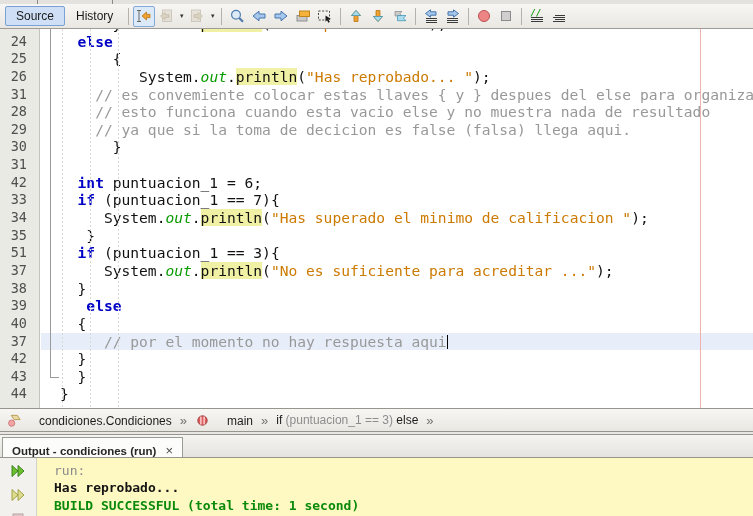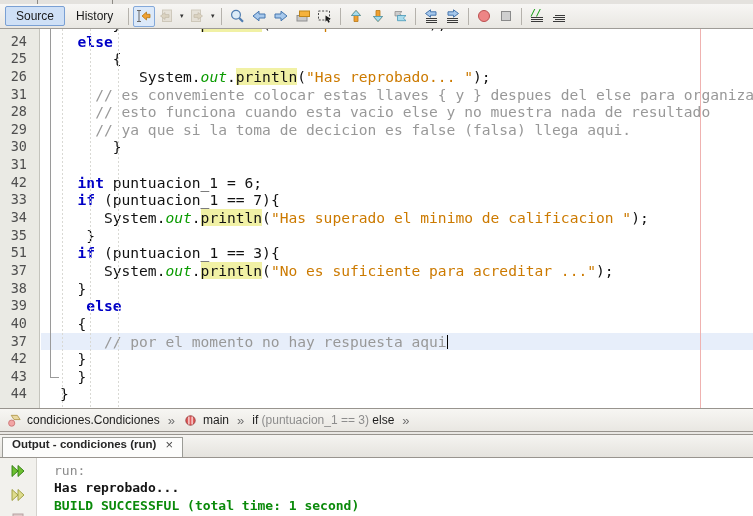--- a/index.html
+++ b/index.html
@@ -48,36 +48,36 @@
     background-image:linear-gradient(#d9d9d4 50%,transparent 50%);background-size:1px 4px;}
   #margin-line{position:absolute;top:0;bottom:0;left:700px;width:1px;background:#efb2b0;z-index:2;}
   #brace-line-v{position:absolute;left:50px;top:0;height:348px;width:1px;background:#9a9a9a;z-index:4;}
   #brace-line-h{position:absolute;left:50px;top:348px;width:9px;height:1px;background:#9a9a9a;z-index:4;}
 
   
   #breadcrumb{top:408px;left:0;width:753px;height:24px;
     background:linear-gradient(#f7f6f3,#e9e7e2);
     border-top:1px solid #98948e;border-bottom:1px solid #98948e;
     display:flex;align-items:center;padding-left:7px;font-size:12px;color:#1c1c1c;}
-  .bc-item{display:flex;align-items:center;gap:5px;white-space:pre;}
+  .bc-item{display:flex;align-items:flex-end;gap:17px;white-space:pre;}
   .bc-item svg{width:15px;height:15px;display:block;}
   .bc-gray{color:#8d8d8d;}
   .bc-chev{color:#6f6f6f;font-size:13px;margin:0 8px;line-height:1;}
 
   
   #outputbar{top:434px;left:0;width:753px;height:24px;
     background:linear-gradient(#f5f4f1,#e5e3de);
     border-top:1px solid #98948e;border-bottom:1px solid #98948e;}
   #outtab{position:absolute;left:2px;top:2px;bottom:0;background:#fcfcfb;
-    border:1px solid #9b9b96;border-bottom:none;display:flex;align-items:flex-start;
+    border:1px solid #9b9b96;border-bottom:none;display:flex;align-items:flex-end;
     padding:0 9px;font-size:11.5px;font-weight:bold;color:#262626;}
   #outtab .close{margin-left:9px;font-weight:normal;font-size:13px;color:#4a4a4a;line-height:1;}
 
   
-  #output{top:458px;left:0;width:753px;height:58px;background:#ffffff;overflow:hidden;}
+  #output{top:458px;left:0;width:753px;height:58px;background:#fef9c3;overflow:hidden;}
   #outtools{position:absolute;left:0;top:0;bottom:0;width:37px;background:#f2f1ed;
     border-right:1px solid #d4d2cd;display:flex;flex-direction:column;align-items:center;
     padding-top:3px;gap:4px;overflow:hidden;}
   .out-btn{width:20px;height:20px;display:flex;align-items:center;justify-content:center;flex:0 0 auto;}
   .out-btn svg{width:16px;height:16px;display:block;}
   #outtext{position:absolute;left:38px;top:0;right:0;bottom:0;padding:4px 0 0 16px;}
   .out-line{font:13px/17.3px "DejaVu Sans Mono",monospace;white-space:pre;}
   .ol-meta{color:#8a8a8a;}
   .ol-stdout{color:#141414;font-weight:bold;}
   .ol-success{color:#0a8a0a;font-weight:bold;}

